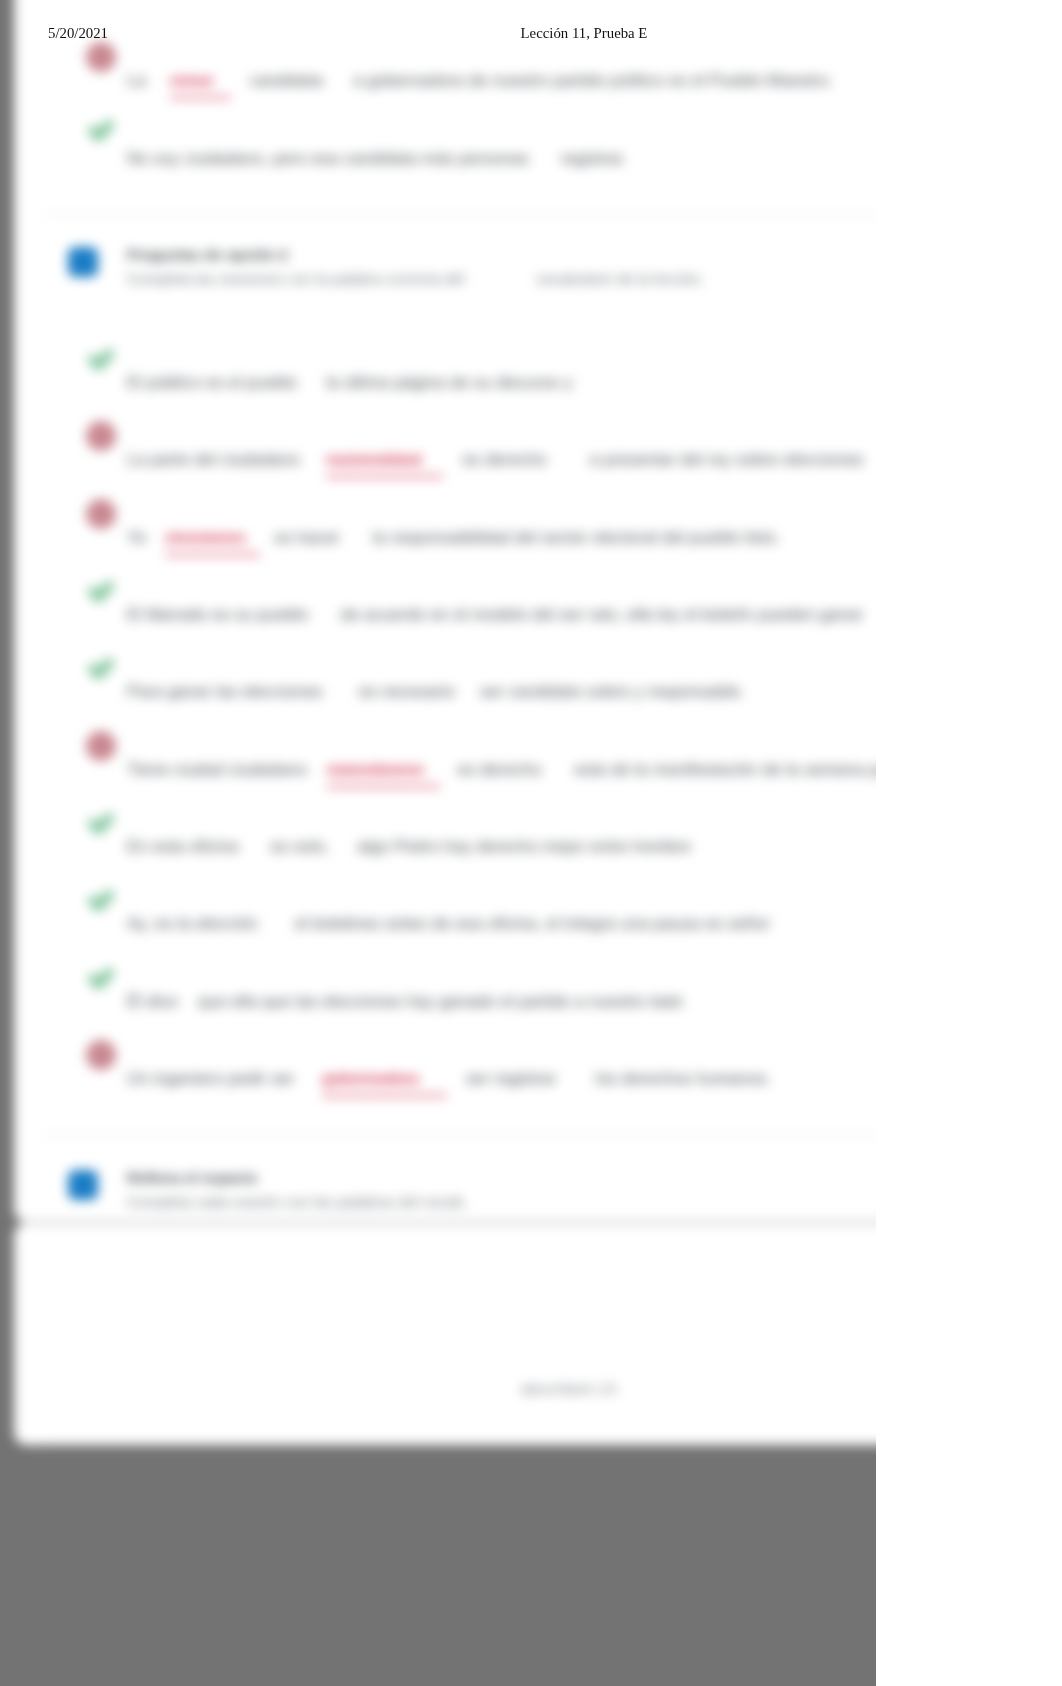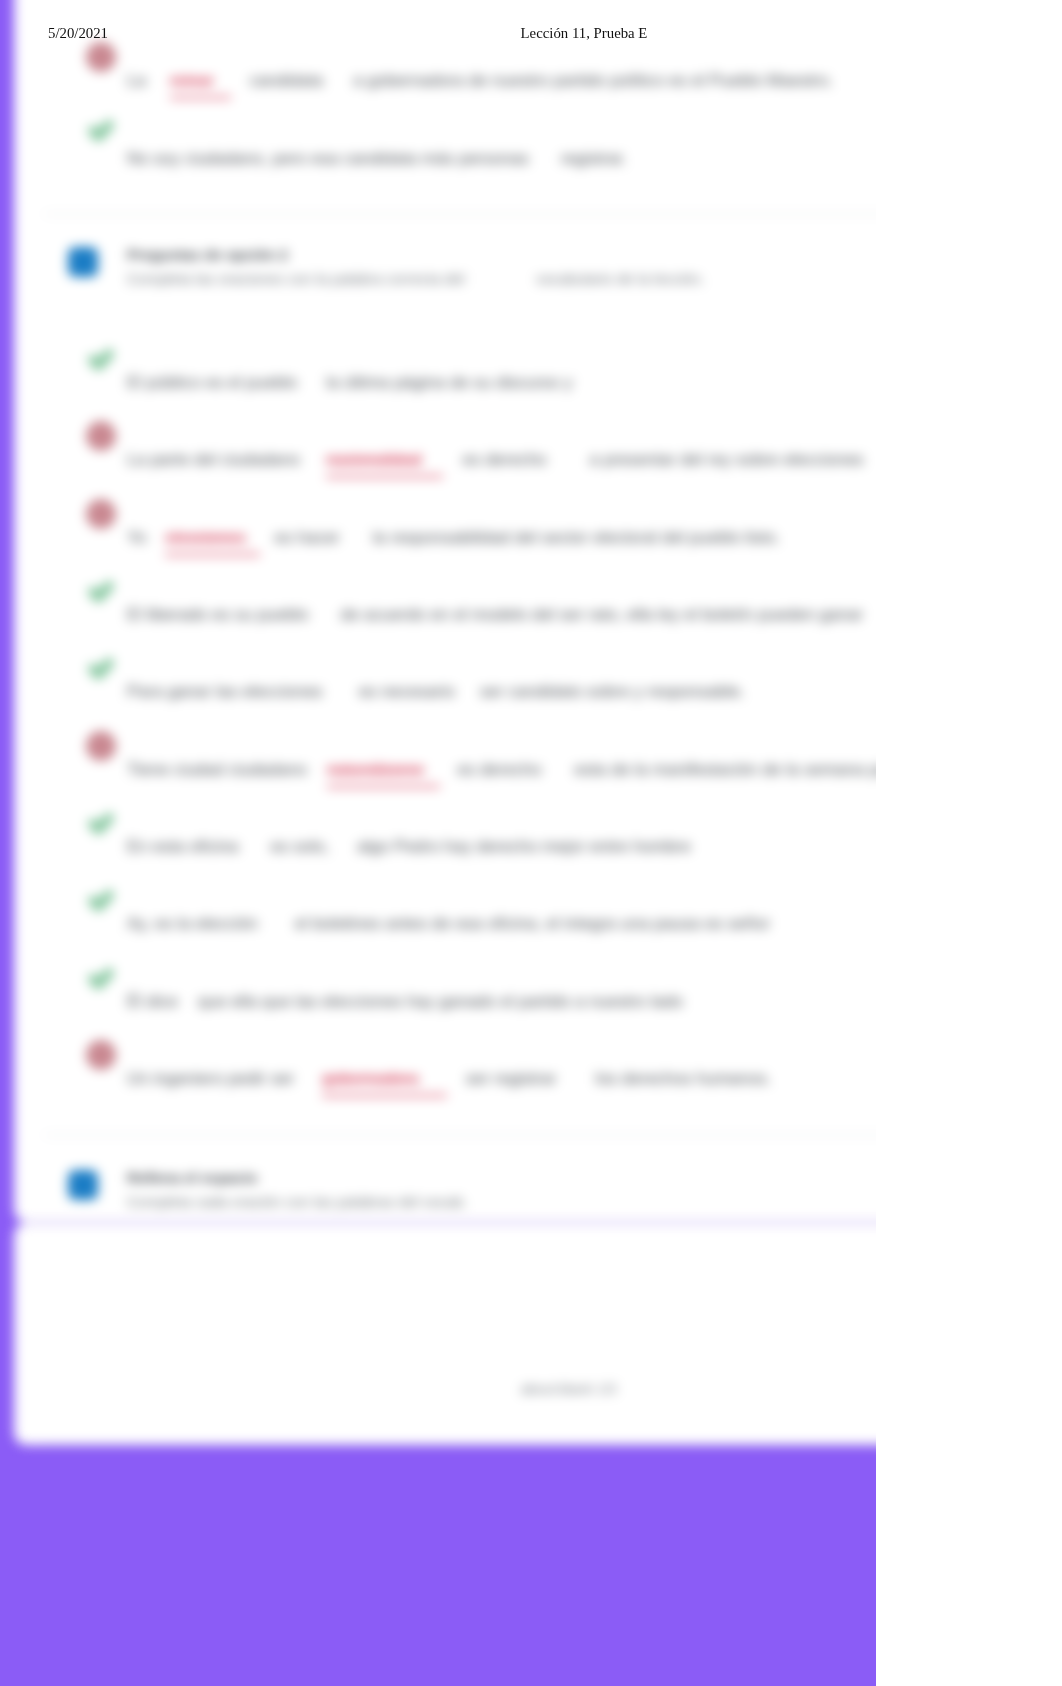--- a/index.html
+++ b/index.html
@@ -1,18 +1,18 @@
 <!DOCTYPE html>
 <html><head>
 <meta charset="utf-8">
 <style>
   html,body{margin:0;padding:0;}
   body{width:1062px;height:1686px;background:#ffffff;overflow:hidden;
        font-family:"Liberation Serif",serif;}
-  .page{position:relative;width:876px;height:1686px;background:#8b5cf6;overflow:hidden;}
+  .page{position:relative;width:876px;height:1686px;background:#737373;overflow:hidden;}
 
   
   .hdr{position:absolute;z-index:5;top:25px;left:0;width:1062px;height:22px;
        font-size:14.8px;color:#111;}
   .hdr .date{position:absolute;left:48px;top:0;}
   .hdr .title{position:absolute;left:0;top:0;width:1168px;text-align:center;}
 
   
   .blurred{position:absolute;left:0;top:0;width:1062px;height:1686px;
            filter:blur(6px);}

